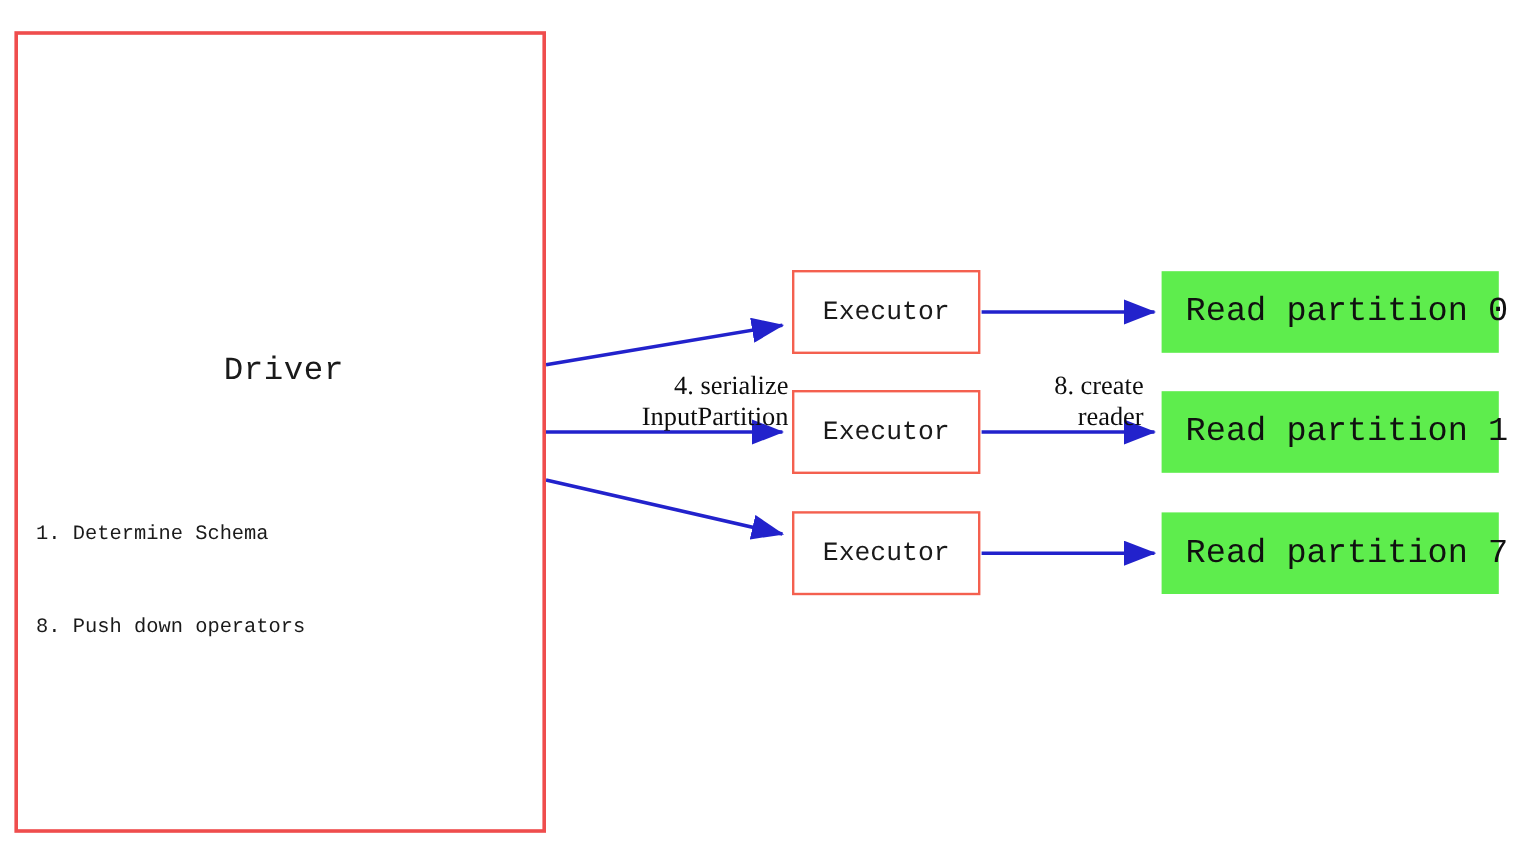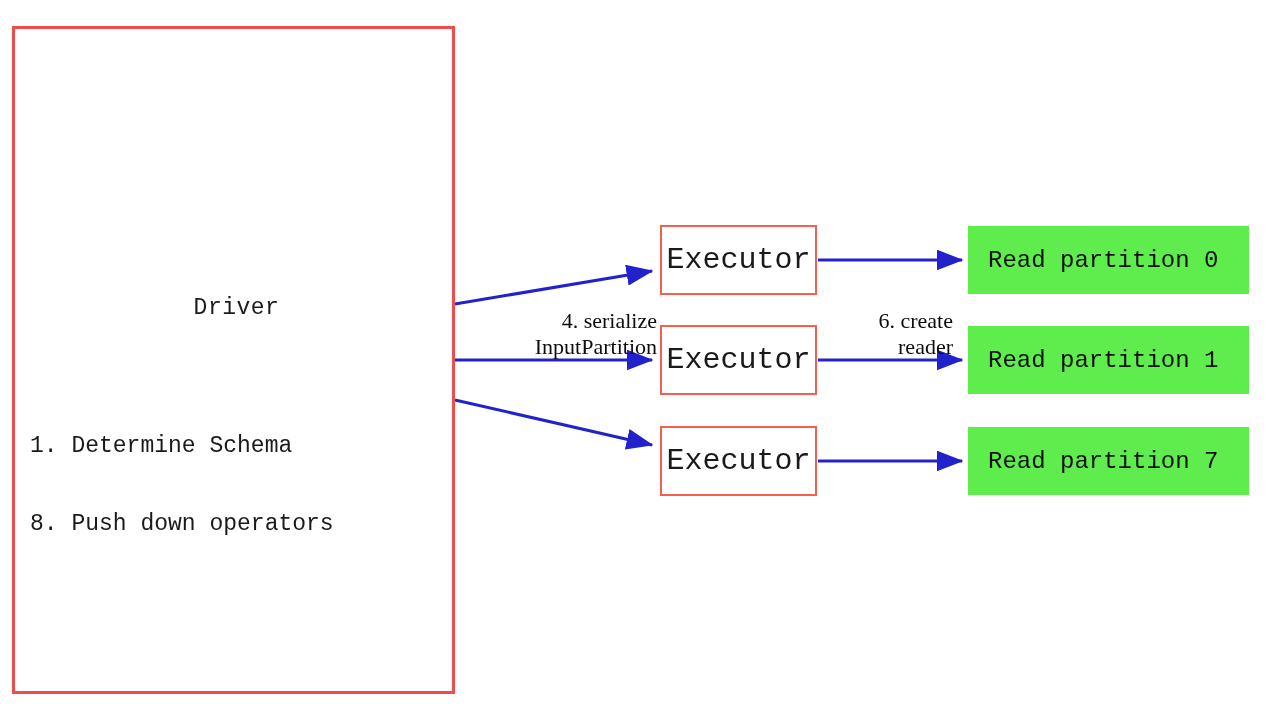--- a/index.html
+++ b/index.html
@@ -35,32 +35,32 @@
     background: #ffffff;
     box-sizing: border-box;
   }
   .driver-title {
     position: absolute;
     left: 0;
     top: 266px;
     width: 443px;
     text-align: center;
     font-family: "Liberation Mono", "DejaVu Sans Mono", monospace;
-    font-size: 23px;
+    font-size: 27px;
     color: #1a1a1a;
     letter-spacing: 0.5px;
     white-space: pre;
   }
   .driver-steps {
     position: absolute;
     left: 15px;
     top: 352px;
     width: 425px;
     font-family: "Liberation Mono", "DejaVu Sans Mono", monospace;
-    font-size: 23px;
+    font-size: 17px;
     line-height: 26px;
     color: #1a1a1a;
     white-space: pre;
   }
   .driver-step {
     white-space: pre;
   }
 
   
   .executor-box {
@@ -73,42 +73,42 @@
     box-sizing: border-box;
     display: flex;
     align-items: center;
     justify-content: center;
   }
   .executor-box.row0 { top: 225px; }
   .executor-box.row1 { top: 325px; }
   .executor-box.row2 { top: 426px; }
   .executor-label {
     font-family: "Liberation Mono", "DejaVu Sans Mono", monospace;
-    font-size: 30px;
+    font-size: 22px;
     color: #1a1a1a;
     white-space: pre;
   }
 
   
   .partition-box {
     position: absolute;
     left: 968px;
     width: 281px;
     height: 68px;
     background: #5eed4d;
     box-sizing: border-box;
     display: flex;
     align-items: center;
   }
   .partition-box.row0 { top: 226px; }
   .partition-box.row1 { top: 326px; text-align: right; }
   .partition-box.row2 { top: 427px; }
   .partition-label {
     font-family: "Liberation Mono", "DejaVu Sans Mono", monospace;
-    font-size: 24px;
+    font-size: 28px;
     color: #101010;
     white-space: pre;
     padding-left: 20px;
   }
 
   
   .edge-label {
     position: absolute;
     font-family: "Liberation Serif", "DejaVu Serif", serif;
     font-size: 22px;
@@ -181,17 +181,17 @@
   <div class="partition-box row2">
     <span class="partition-label">Read partition 7</span>
   </div>
 
   <div class="edge-label serialize">
     <span class="l1">4. serialize</span>
     <span class="l2">InputPartition</span>
   </div>
 
   <div class="edge-label create-reader">
-    <span class="l1">6. create</span>
+    <span class="l1">8. create</span>
     <span class="l2">reader</span>
   </div>
 
 </div>
 
 </body></html>

